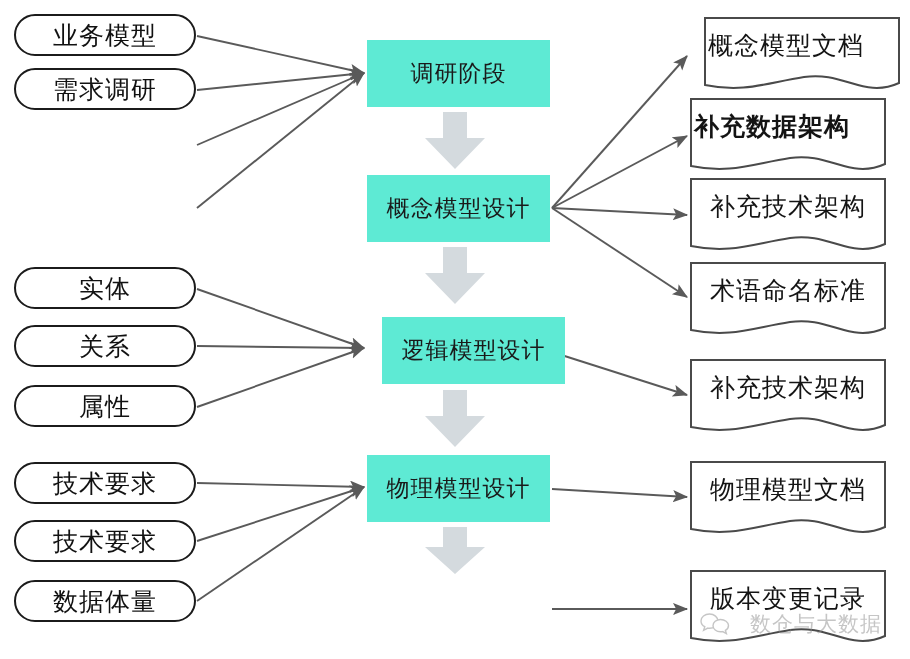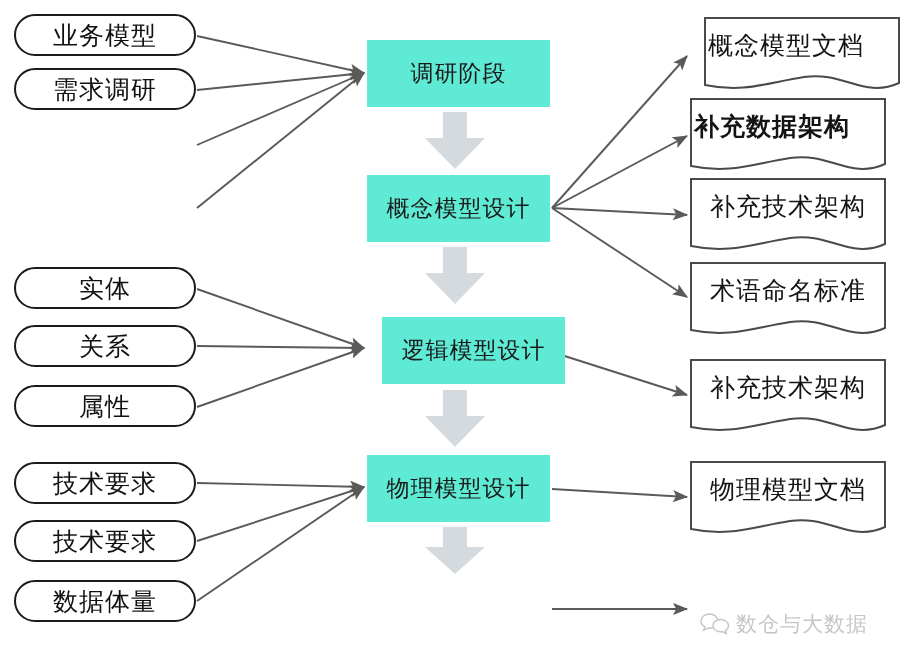--- a/index.html
+++ b/index.html
@@ -82,21 +82,21 @@
     position:absolute;
     z-index:1;
   }
   .flow-arrow svg{display:block;}
   
   #watermark{
     position:absolute;
     z-index:6;
     display:flex;
     align-items:center;
-    gap:6px;
+    gap:20px;
     opacity:.50;
     pointer-events:none;
   }
   #watermark .wm-text{
     color:#8d8d8d;
     font-size:21px;
     letter-spacing:1px;
     white-space:nowrap;
     line-height:1;
   }
@@ -236,20 +236,26 @@
     <div class="doc-label">补充技术架构</div>
   </div>
 
   <div class="node-doc" style="left:690px;top:461px;width:196px;height:78px;">
     <svg width="196" height="78" viewBox="0 0 196 78" xmlns="http://www.w3.org/2000/svg">
       <path d="M1,1 L195,1 L195,66 C160,82 140,54 100,60 C62,66 40,76 1,68 Z" fill="#ffffff" stroke="#4a4a4a" stroke-width="2"></path>
     </svg>
     <div class="doc-label">物理模型文档</div>
   </div>
 
+  <div class="node-doc" style="left:690px;top:570px;width:196px;height:78px;">
+    <svg width="196" height="78" viewBox="0 0 196 78" xmlns="http://www.w3.org/2000/svg">
+      <path d="M1,1 L195,1 L195,66 C160,82 140,54 100,60 C62,66 40,76 1,68 Z" fill="#ffffff" stroke="#4a4a4a" stroke-width="2"></path>
+    </svg>
+    <div class="doc-label">版本变更记录</div>
+  </div>
 
   <div id="watermark" style="left:700px;top:612px;">
     <svg width="30" height="24" viewBox="0 0 30 24" xmlns="http://www.w3.org/2000/svg">
       <path d="M9.5,2 C4.8,2 1,5.1 1,8.9 C1,11.3 2.5,13.4 4.8,14.7 L3.6,18.4 L7.8,16.1
                C8.4,16.2 8.9,16.2 9.5,16.2 C14.2,16.2 18,13.1 18,9.3 C18,5.3 14.2,2 9.5,2 Z" fill="none" stroke="#8d8d8d" stroke-width="1.4"></path>
       <path d="M20.5,7.5 C24.7,7.5 28.5,10.2 28.5,13.5 C28.5,15.5 27.3,17.3 25.4,18.4
                L26.4,21.6 L22.7,19.6 C22.0,19.8 21.3,19.8 20.5,19.8 C16.3,19.8 13,17.1
                13,13.7 C13,10.3 16.3,7.5 20.5,7.5 Z" fill="#ffffff" stroke="#8d8d8d" stroke-width="1.4"></path>
     </svg>
     <span class="wm-text">数仓与大数据</span>

